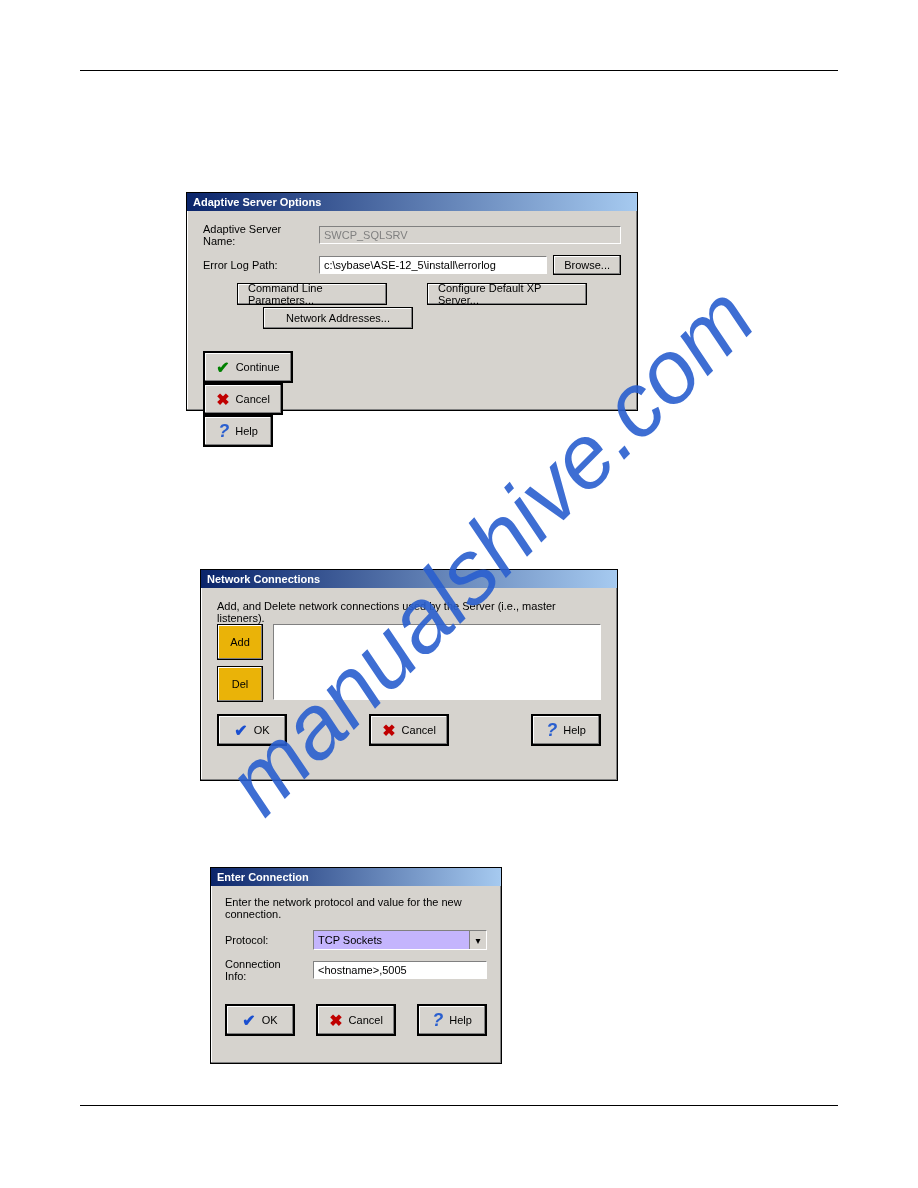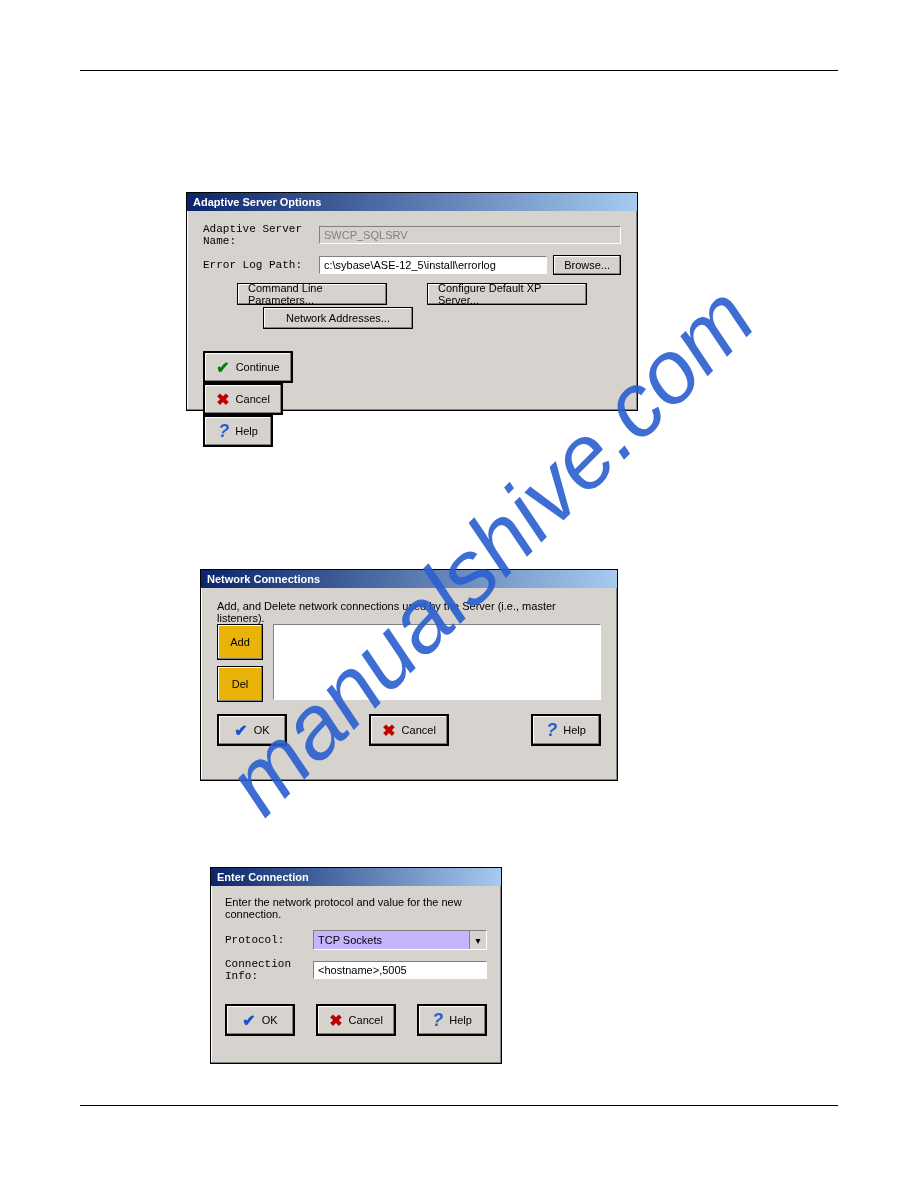--- a/index.html
+++ b/index.html
@@ -64,21 +64,20 @@
   }
   .row {
     display: flex;
     align-items: center;
     margin-bottom: 8px;
   }
   .lbl {
     flex: 0 0 auto;
     margin-right: 8px;
     color: #000;
-    font-family: Liberation Mono, monospace;
   }
   .field {
     height: 18px;
     border: 1px solid #808080;
     border-right-color: #fff;
     border-bottom-color: #fff;
     background: #fff;
     padding: 1px 4px;
     font-size: 11px;
     box-sizing: border-box;

